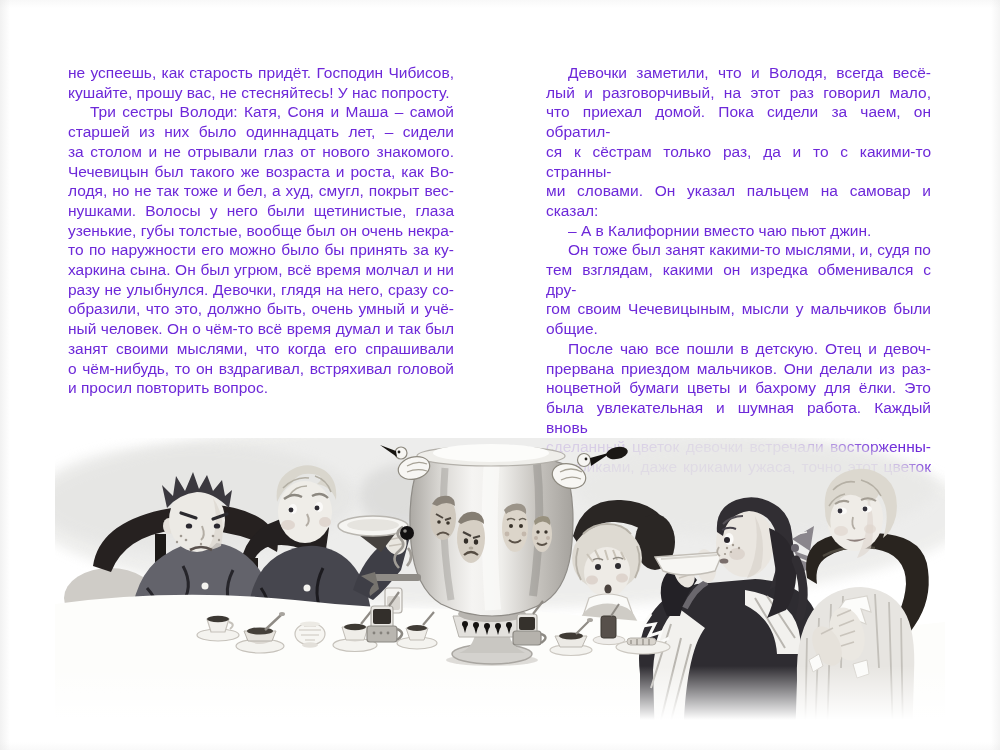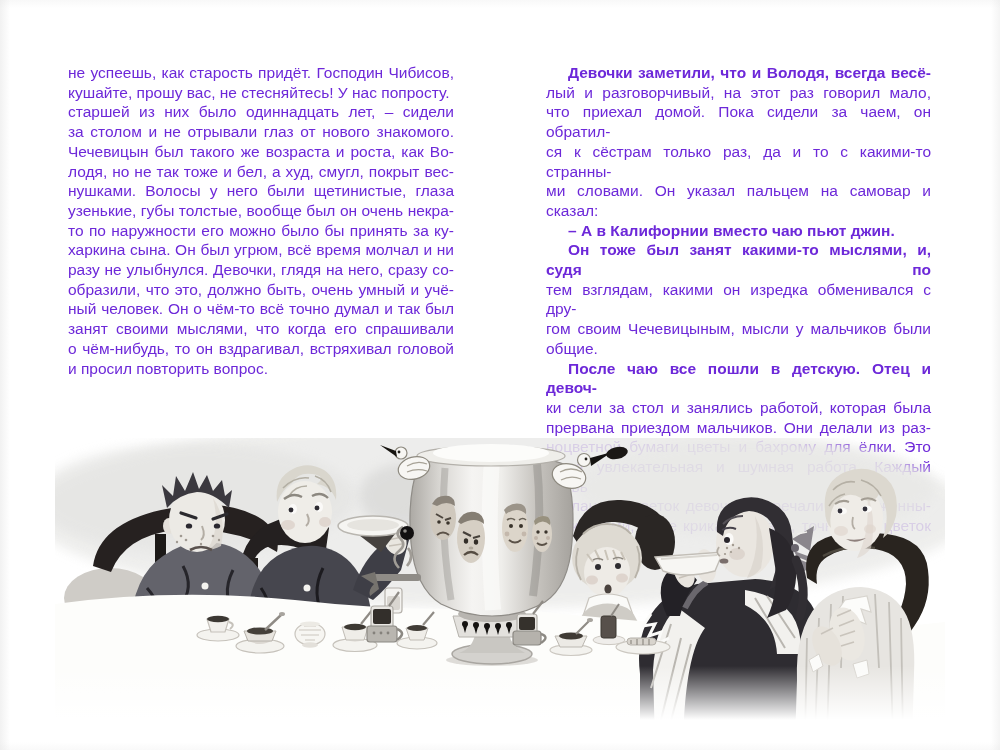--- a/index.html
+++ b/index.html
@@ -17,46 +17,47 @@
   .textcol{
     position:absolute;top:63px;width:386px;
     font-size:15.5px;line-height:19.7px;color:#6d28d9;
     letter-spacing:0;
   }
   .col-left{left:68px;}
   .col-right{left:546px;width:385px;}
   .para{margin:0;}
   .tline{text-align:justify;text-align-last:justify;white-space:normal;}
   .tline.tlast{text-align-last:left;}
-  .tline.indent{text-indent:22px;font-weight:bold;}
+  .tline.indent{text-indent:22px;}
   .illustration-wrap{position:absolute;left:55px;top:438px;width:890px;height:305px;}
   svg{display:block;}
 </style>
 </head>
 <body>
 
 <div class="page-edge"></div>
 
 <div class="textcol col-left">
     <div class="para">
       <div class="tline">не успеешь, как старость придёт. Господин Чибисов,</div>
       <div class="tline tlast">кушайте, прошу вас, не стесняйтесь! У нас попросту.</div>
     </div>
     <div class="para">
+      <div class="tline indent">Три сестры Володи: Катя, Соня и Маша – самой</div>
       <div class="tline">старшей из них было одиннадцать лет, – сидели</div>
       <div class="tline">за столом и не отрывали глаз от нового знакомого.</div>
       <div class="tline">Чечевицын был такого же возраста и роста, как Во-</div>
       <div class="tline">лодя, но не так тоже и бел, а худ, смугл, покрыт вес-</div>
       <div class="tline">нушками. Волосы у него были щетинистые, глаза</div>
       <div class="tline">узенькие, губы толстые, вообще был он очень некра-</div>
       <div class="tline">то по наружности его можно было бы принять за ку-</div>
       <div class="tline">харкина сына. Он был угрюм, всё время молчал и ни</div>
       <div class="tline">разу не улыбнулся. Девочки, глядя на него, сразу со-</div>
       <div class="tline">образили, что это, должно быть, очень умный и учё-</div>
-      <div class="tline">ный человек. Он о чём-то всё точно думал и так был</div>
+      <div class="tline">ный человек. Он о чём-то всё время думал и так был</div>
       <div class="tline">занят своими мыслями, что когда его спрашивали</div>
       <div class="tline">о чём-нибудь, то он вздрагивал, встряхивал головой</div>
       <div class="tline tlast">и просил повторить вопрос.</div>
     </div>
   </div>
 <div class="textcol col-right">
     <div class="para">
       <div class="tline indent">Девочки заметили, что и Володя, всегда весё-</div>
       <div class="tline">лый и разговорчивый, на этот раз говорил мало,</div>
       <div class="tline">что приехал домой. Пока сидели за чаем, он обратил-</div>
@@ -67,21 +68,20 @@
       <div class="tline tlast indent">– А в Калифорнии вместо чаю пьют джин.</div>
     </div>
     <div class="para">
       <div class="tline indent">Он тоже был занят какими-то мыслями, и, судя по</div>
       <div class="tline">тем взглядам, какими он изредка обменивался с дру-</div>
       <div class="tline">гом своим Чечевицыным, мысли у мальчиков были</div>
       <div class="tline tlast">общие.</div>
     </div>
     <div class="para">
       <div class="tline indent">После чаю все пошли в детскую. Отец и девоч-</div>
-      <div class="tline">ки сели за стол и занялись работой, которая была</div>
       <div class="tline">прервана приездом мальчиков. Они делали из раз-</div>
       <div class="tline">ноцветной бумаги цветы и бахрому для ёлки. Это</div>
       <div class="tline">была увлекательная и шумная работа. Каждый вновь</div>
       <div class="tline">сделанный цветок девочки встречали восторженны-</div>
       <div class="tline">ми криками, даже криками ужаса, точно этот цветок</div>
     </div>
   </div>
 
 <div class="illustration-wrap">
 <svg width="890" height="305" viewBox="0 0 890 305">

